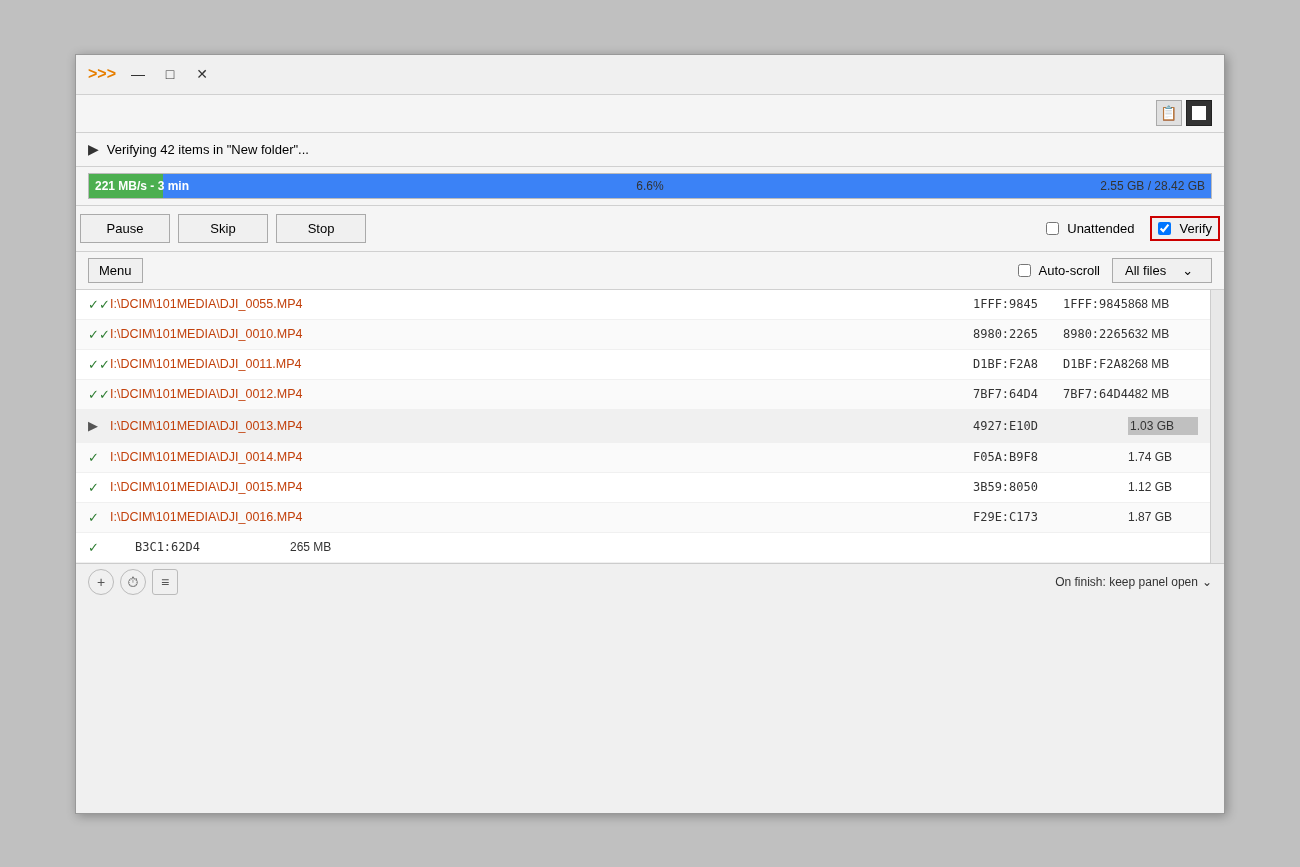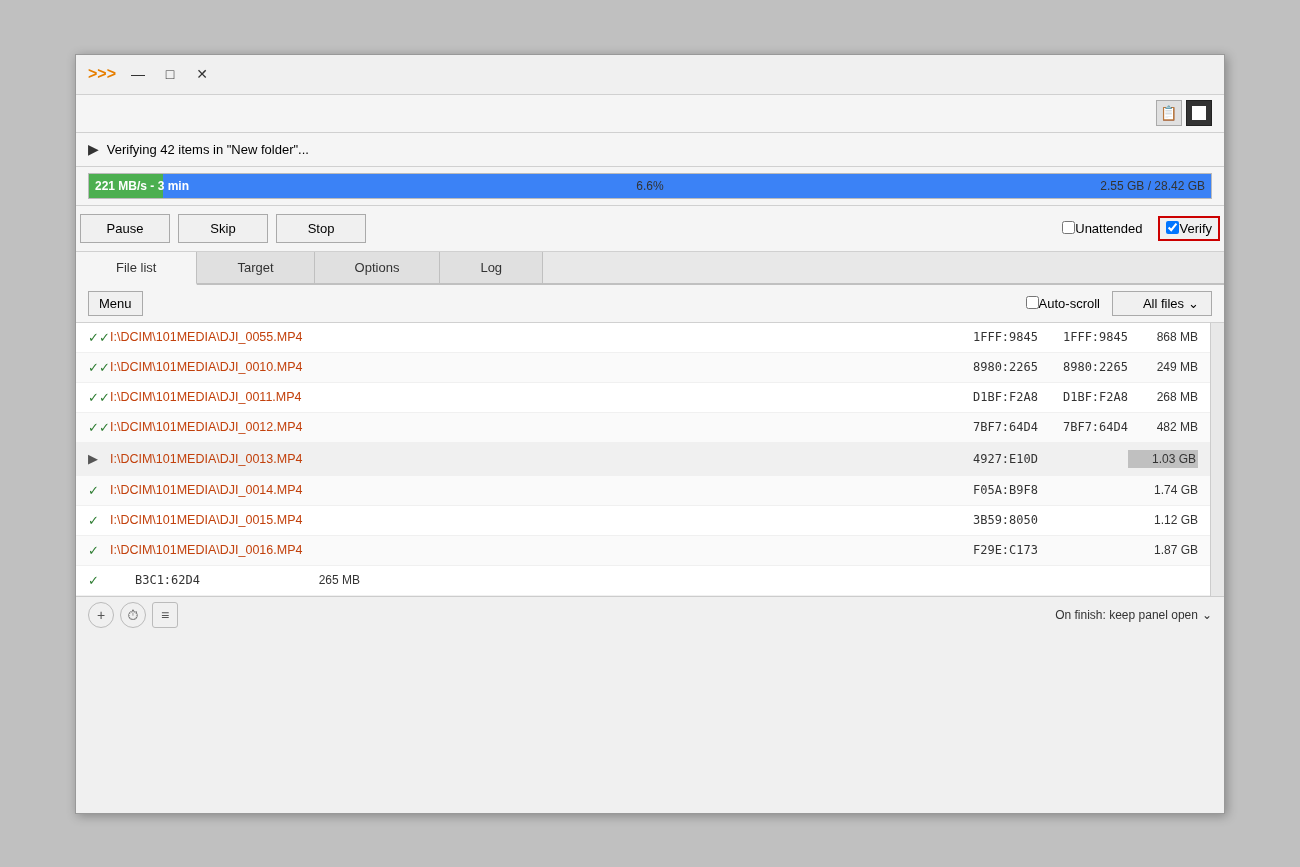--- a/index.html
+++ b/index.html
@@ -173,22 +173,22 @@
       text-align: center;
     }
     .checkbox-group {
       margin-left: auto;
       display: flex;
       align-items: center;
       gap: 16px;
     }
     .checkbox-label {
       display: flex;
-      align-items: flex-start;
-      gap: 0;
+      align-items: center;
+      gap: 8px;
       font-size: 13px;
       cursor: pointer;
     }
     .verify-checkbox-wrapper {
       border: 2px solid #cc0000;
       padding: 3px 6px;
       display: flex;
       align-items: center;
       gap: 4px;
       background: #f0f0f0;
@@ -236,23 +236,22 @@
       gap: 12px;
     }
     .dropdown-btn {
       padding: 4px 12px;
       background: #f0f0f0;
       border: 1px solid #aaa;
       cursor: pointer;
       font-size: 13px;
       display: flex;
       align-items: center;
-      gap: 4px;
+      gap: 16px;
       min-width: 100px;
-      justify-content: flex-end;
     }
 
     .file-list {
       background: #fff;
       overflow-y: auto;
       max-height: 365px;
     }
     .file-row {
       display: flex;
       align-items: center;
@@ -284,21 +283,20 @@
     }
     .file-hash2 {
       width: 90px;
       text-align: right;
       color: #333;
       font-size: 12px;
       font-family: monospace;
     }
     .file-size {
       width: 70px;
-      text-align: right;
       color: #333;
       font-size: 12px;
     }
     .file-size.active-cell {
       background: #c0c0c0;
       padding: 2px 2px;
     }
     .scrollbar-placeholder {
       width: 14px;
       background: #e8e8e8;
@@ -388,26 +386,20 @@
       </label>
       <div class="verify-checkbox-wrapper">
         <label class="checkbox-label">
           <input type="checkbox" checked="" style="">
           <span>Verify</span>
         </label>
       </div>
     </div>
   </div>
 
-  <div class="tabs-row">
-    <div class="tab active">File list</div>
-    <div class="tab">Target</div>
-    <div class="tab">Options</div>
-    <div class="tab">Log</div>
-  </div>
 
   <div class="file-list-header">
     <button class="menu-btn">Menu</button>
     <div class="autoscroll-group">
       <label class="checkbox-label">
         <input type="checkbox" style="">
         <span>Auto-scroll</span>
       </label>
       <button class="dropdown-btn">
         <span>All files</span>
@@ -425,21 +417,21 @@
         <span class="file-hash1">1FFF:9845</span>
         <span class="file-hash2">1FFF:9845</span>
         <span class="file-size">868 MB</span>
       </div>
 
       <div class="file-row">
         <span class="file-status-icon verify">✓✓</span>
         <span class="file-path">I:\DCIM\101MEDIA\DJI_0010.MP4</span>
         <span class="file-hash1">8980:2265</span>
         <span class="file-hash2">8980:2265</span>
-        <span class="file-size">249 MB</span>
+        <span class="file-size">632 MB</span>
       </div>
 
       <div class="file-row">
         <span class="file-status-icon verify">✓✓</span>
         <span class="file-path">I:\DCIM\101MEDIA\DJI_0011.MP4</span>
         <span class="file-hash1">D1BF:F2A8</span>
         <span class="file-hash2">D1BF:F2A8</span>
         <span class="file-size">268 MB</span>
       </div>
 

